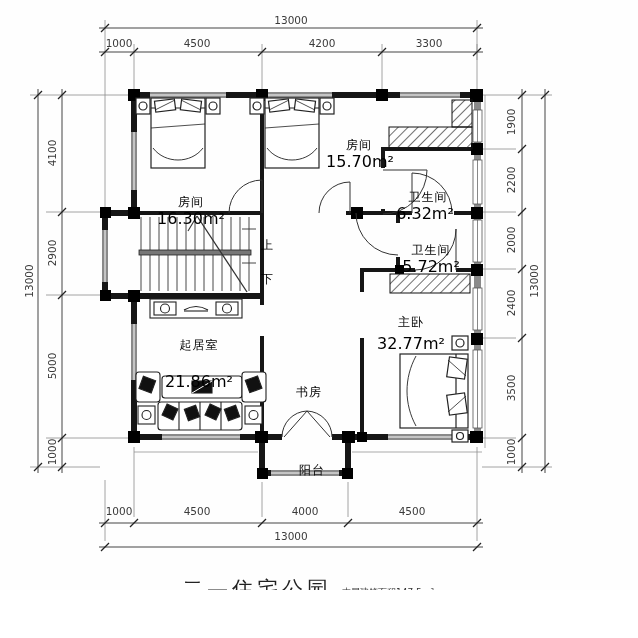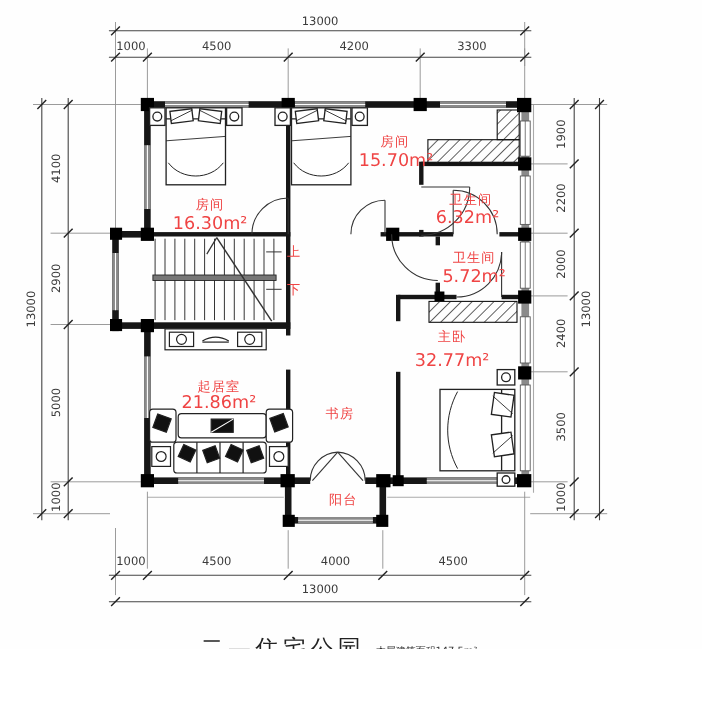--- a/index.html
+++ b/index.html
@@ -1,20 +1,20 @@
 <!DOCTYPE html>
 <html><head>
 <meta charset="utf-8">
 <style>
   html,body{margin:0;padding:0;background:#ffffff;}
   body{width:638px;height:638px;font-family:"DejaVu Sans","Liberation Sans",sans-serif;}
   .canvas{position:relative;width:638px;height:590px;background:#fefefe;overflow:hidden;}
   .canvas svg{position:absolute;left:0;top:0;}
-  .lbl{position:absolute;transform:translate(-50%,-50%);white-space:nowrap;color:#ef4444;
-       font-size:12px;line-height:1;letter-spacing:1px;}
+  .lbl{position:absolute;transform:translate(-50%,-50%);white-space:nowrap;color:#000000;
+       font-size:12px;line-height:1;letter-spacing:1px;margin-top:16px;}
   .area{font-size:16px;letter-spacing:0;}
   .dim{position:absolute;transform:translate(-50%,-50%);white-space:nowrap;
        font-size:10.5px;color:#3b3b3b;line-height:1;}
   .vdim{transform:translate(-50%,-50%) rotate(-90deg);}
   .stairlbl{font-size:12px;letter-spacing:0;}
   .title-text{position:absolute;transform:translate(-50%,-50%);white-space:nowrap;
        font-size:21px;letter-spacing:4px;color:#222;}
   .note-text{position:absolute;transform:translate(-50%,-50%);white-space:nowrap;
        font-size:9px;color:#333;}
   .rule{position:absolute;background:#111;}
@@ -362,21 +362,21 @@
 <span class="lbl" style="left:191px;top:186px;">房间</span>
 <span class="lbl area" style="left:191px;top:203px;">16.30m²</span>
 <span class="lbl" style="left:359px;top:129px;">房间</span>
 <span class="lbl area" style="left:360px;top:146px;">15.70m²</span>
 <span class="lbl" style="left:428px;top:181px;">卫生间</span>
 <span class="lbl area" style="left:425px;top:198px;">6.32m²</span>
 <span class="lbl" style="left:431px;top:234px;">卫生间</span>
 <span class="lbl area" style="left:431px;top:251px;">5.72m²</span>
 <span class="lbl" style="left:411px;top:306px;">主卧</span>
 <span class="lbl area" style="left:411px;top:328px;">32.77m²</span>
-<span class="lbl" style="left:199px;top:351px;">起居室</span>
+<span class="lbl" style="left:199px;top:329px;">起居室</span>
 <span class="lbl area" style="left:199px;top:366px;text-align:center;">21.86m²</span>
 <span class="lbl" style="left:309px;top:376px;">书房</span>
 <span class="lbl" style="left:312px;top:454px;">阳台</span>
 <span class="lbl stairlbl" style="left:267px;top:229px;">上</span>
 <span class="lbl stairlbl" style="left:267px;top:263px;">下</span>
 
 <div>
   <span class="title-text" style="left:257px;top:589px;">二—住宅公园</span>
   <span class="note-text" style="left:388px;top:592px;">本层建筑面积147.5m²</span>
   <div class="rule" style="left:184px;top:602px;width:248px;height:3px;"></div>

